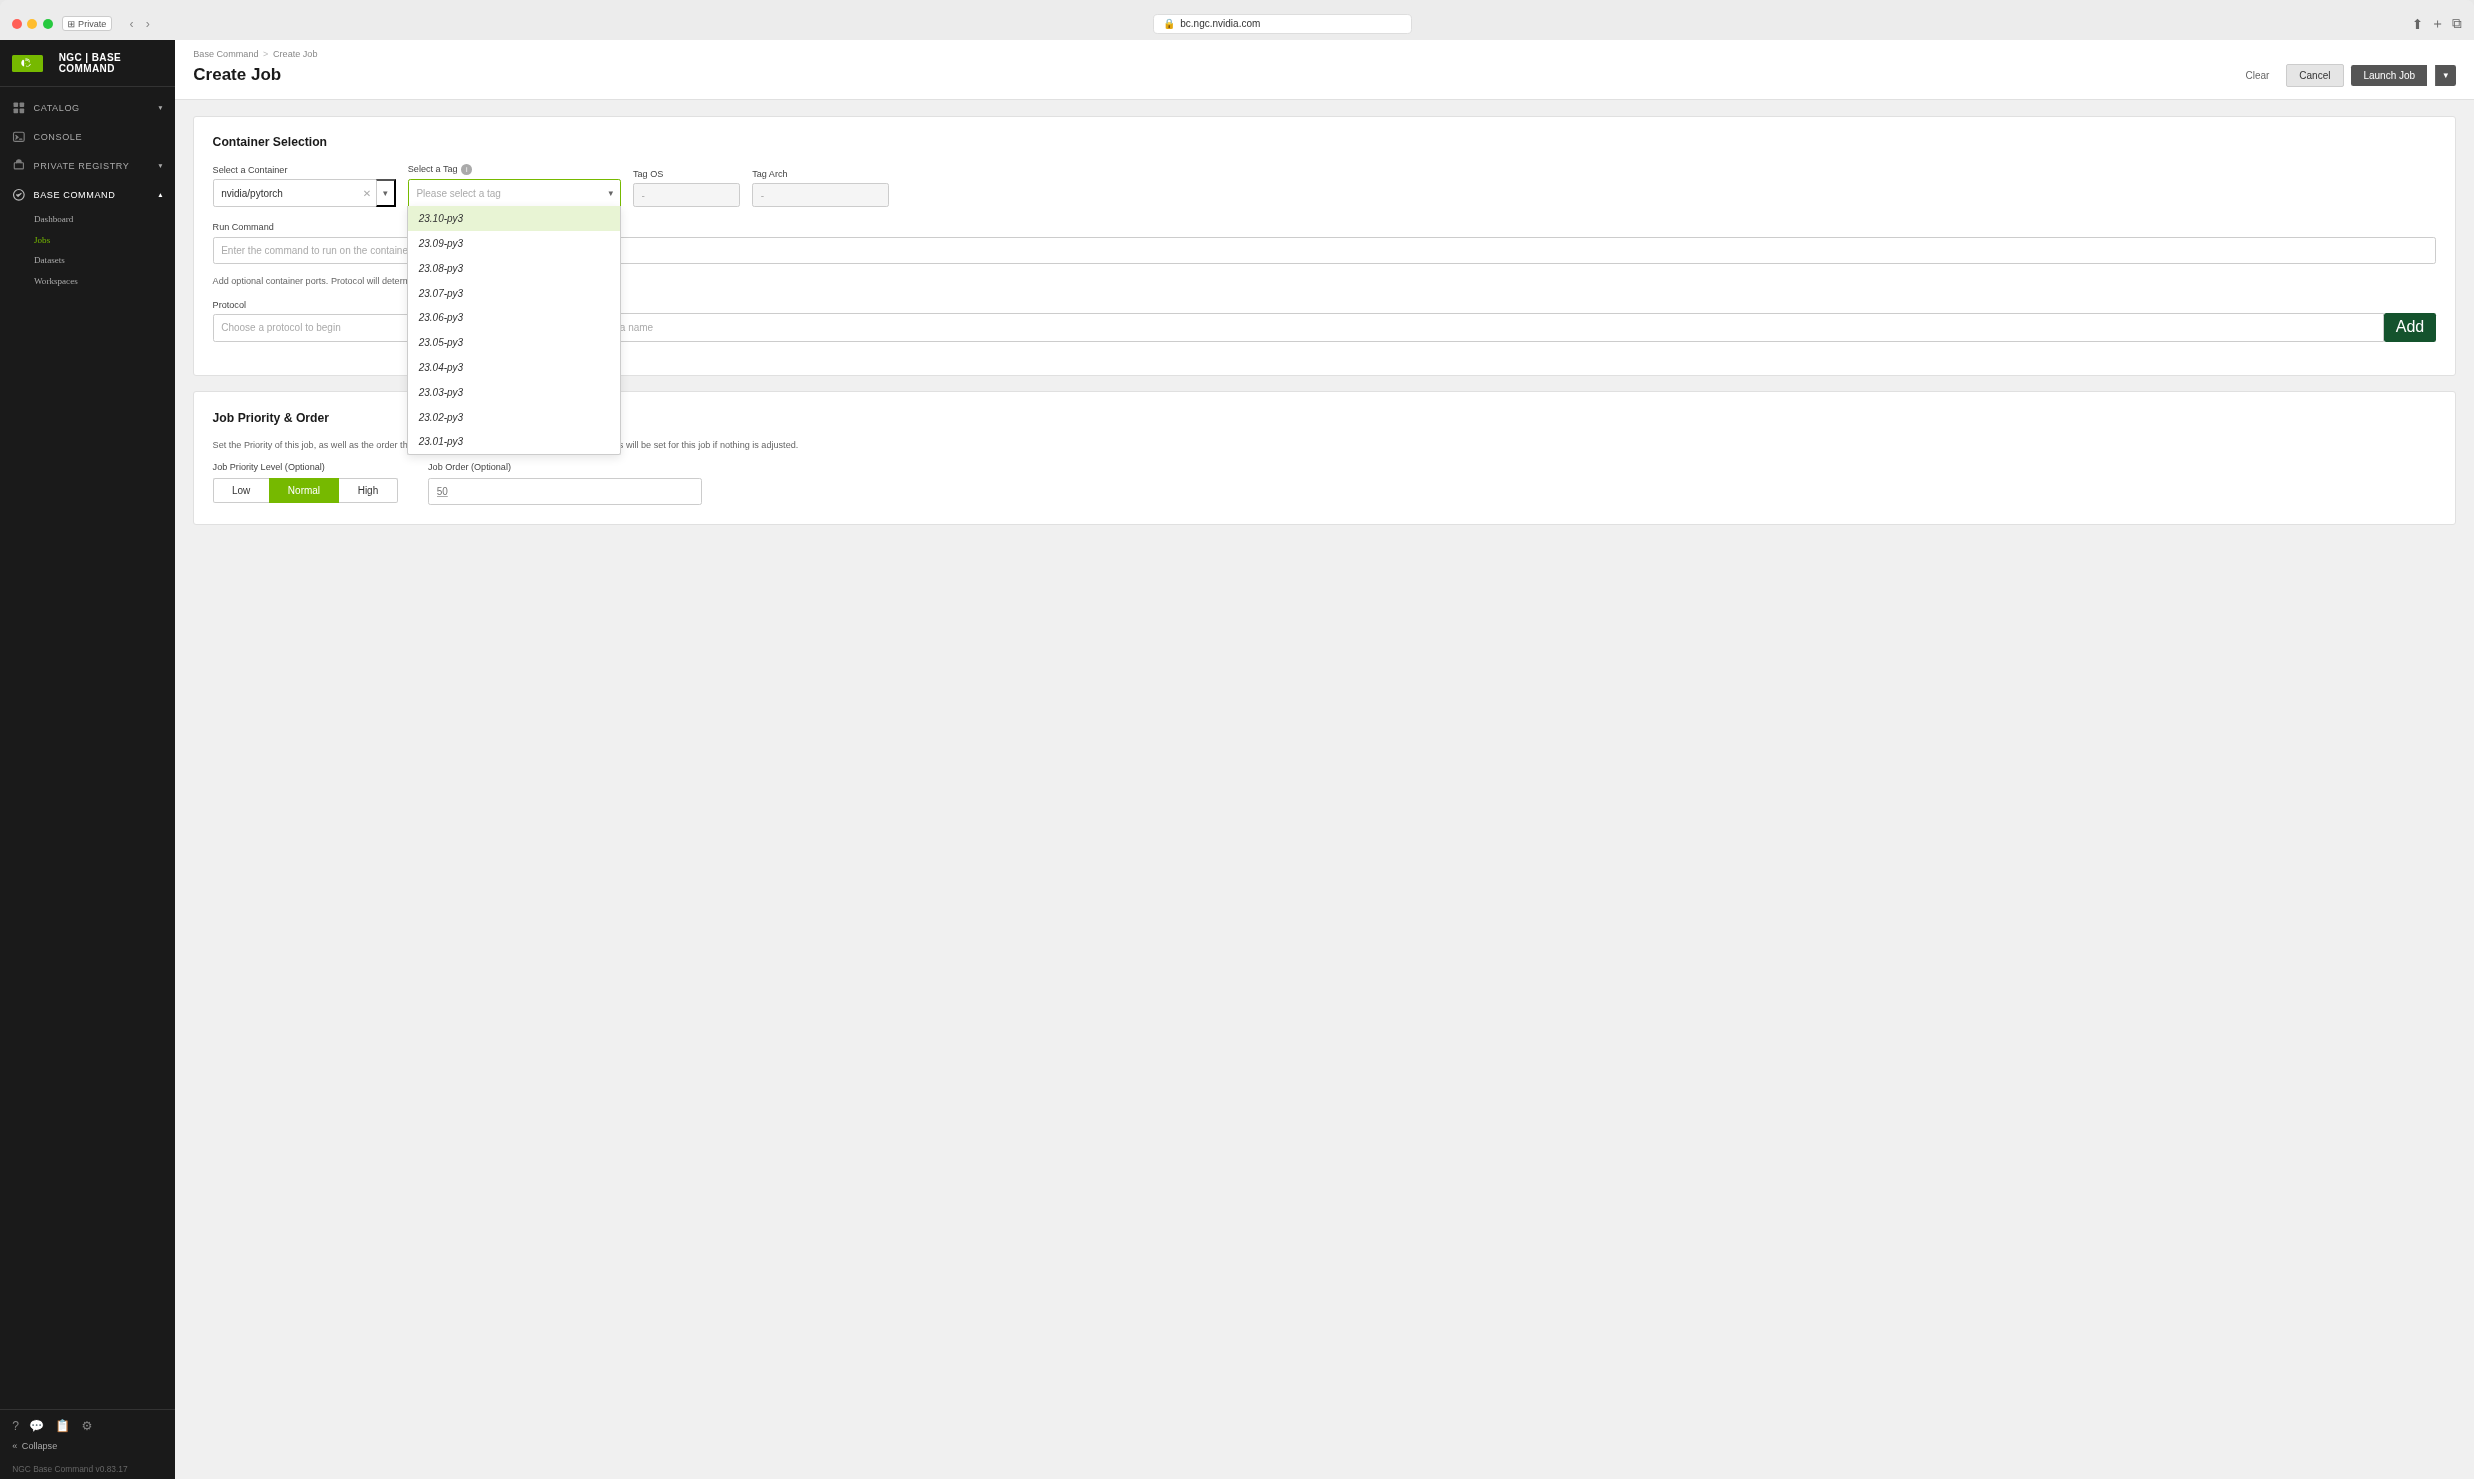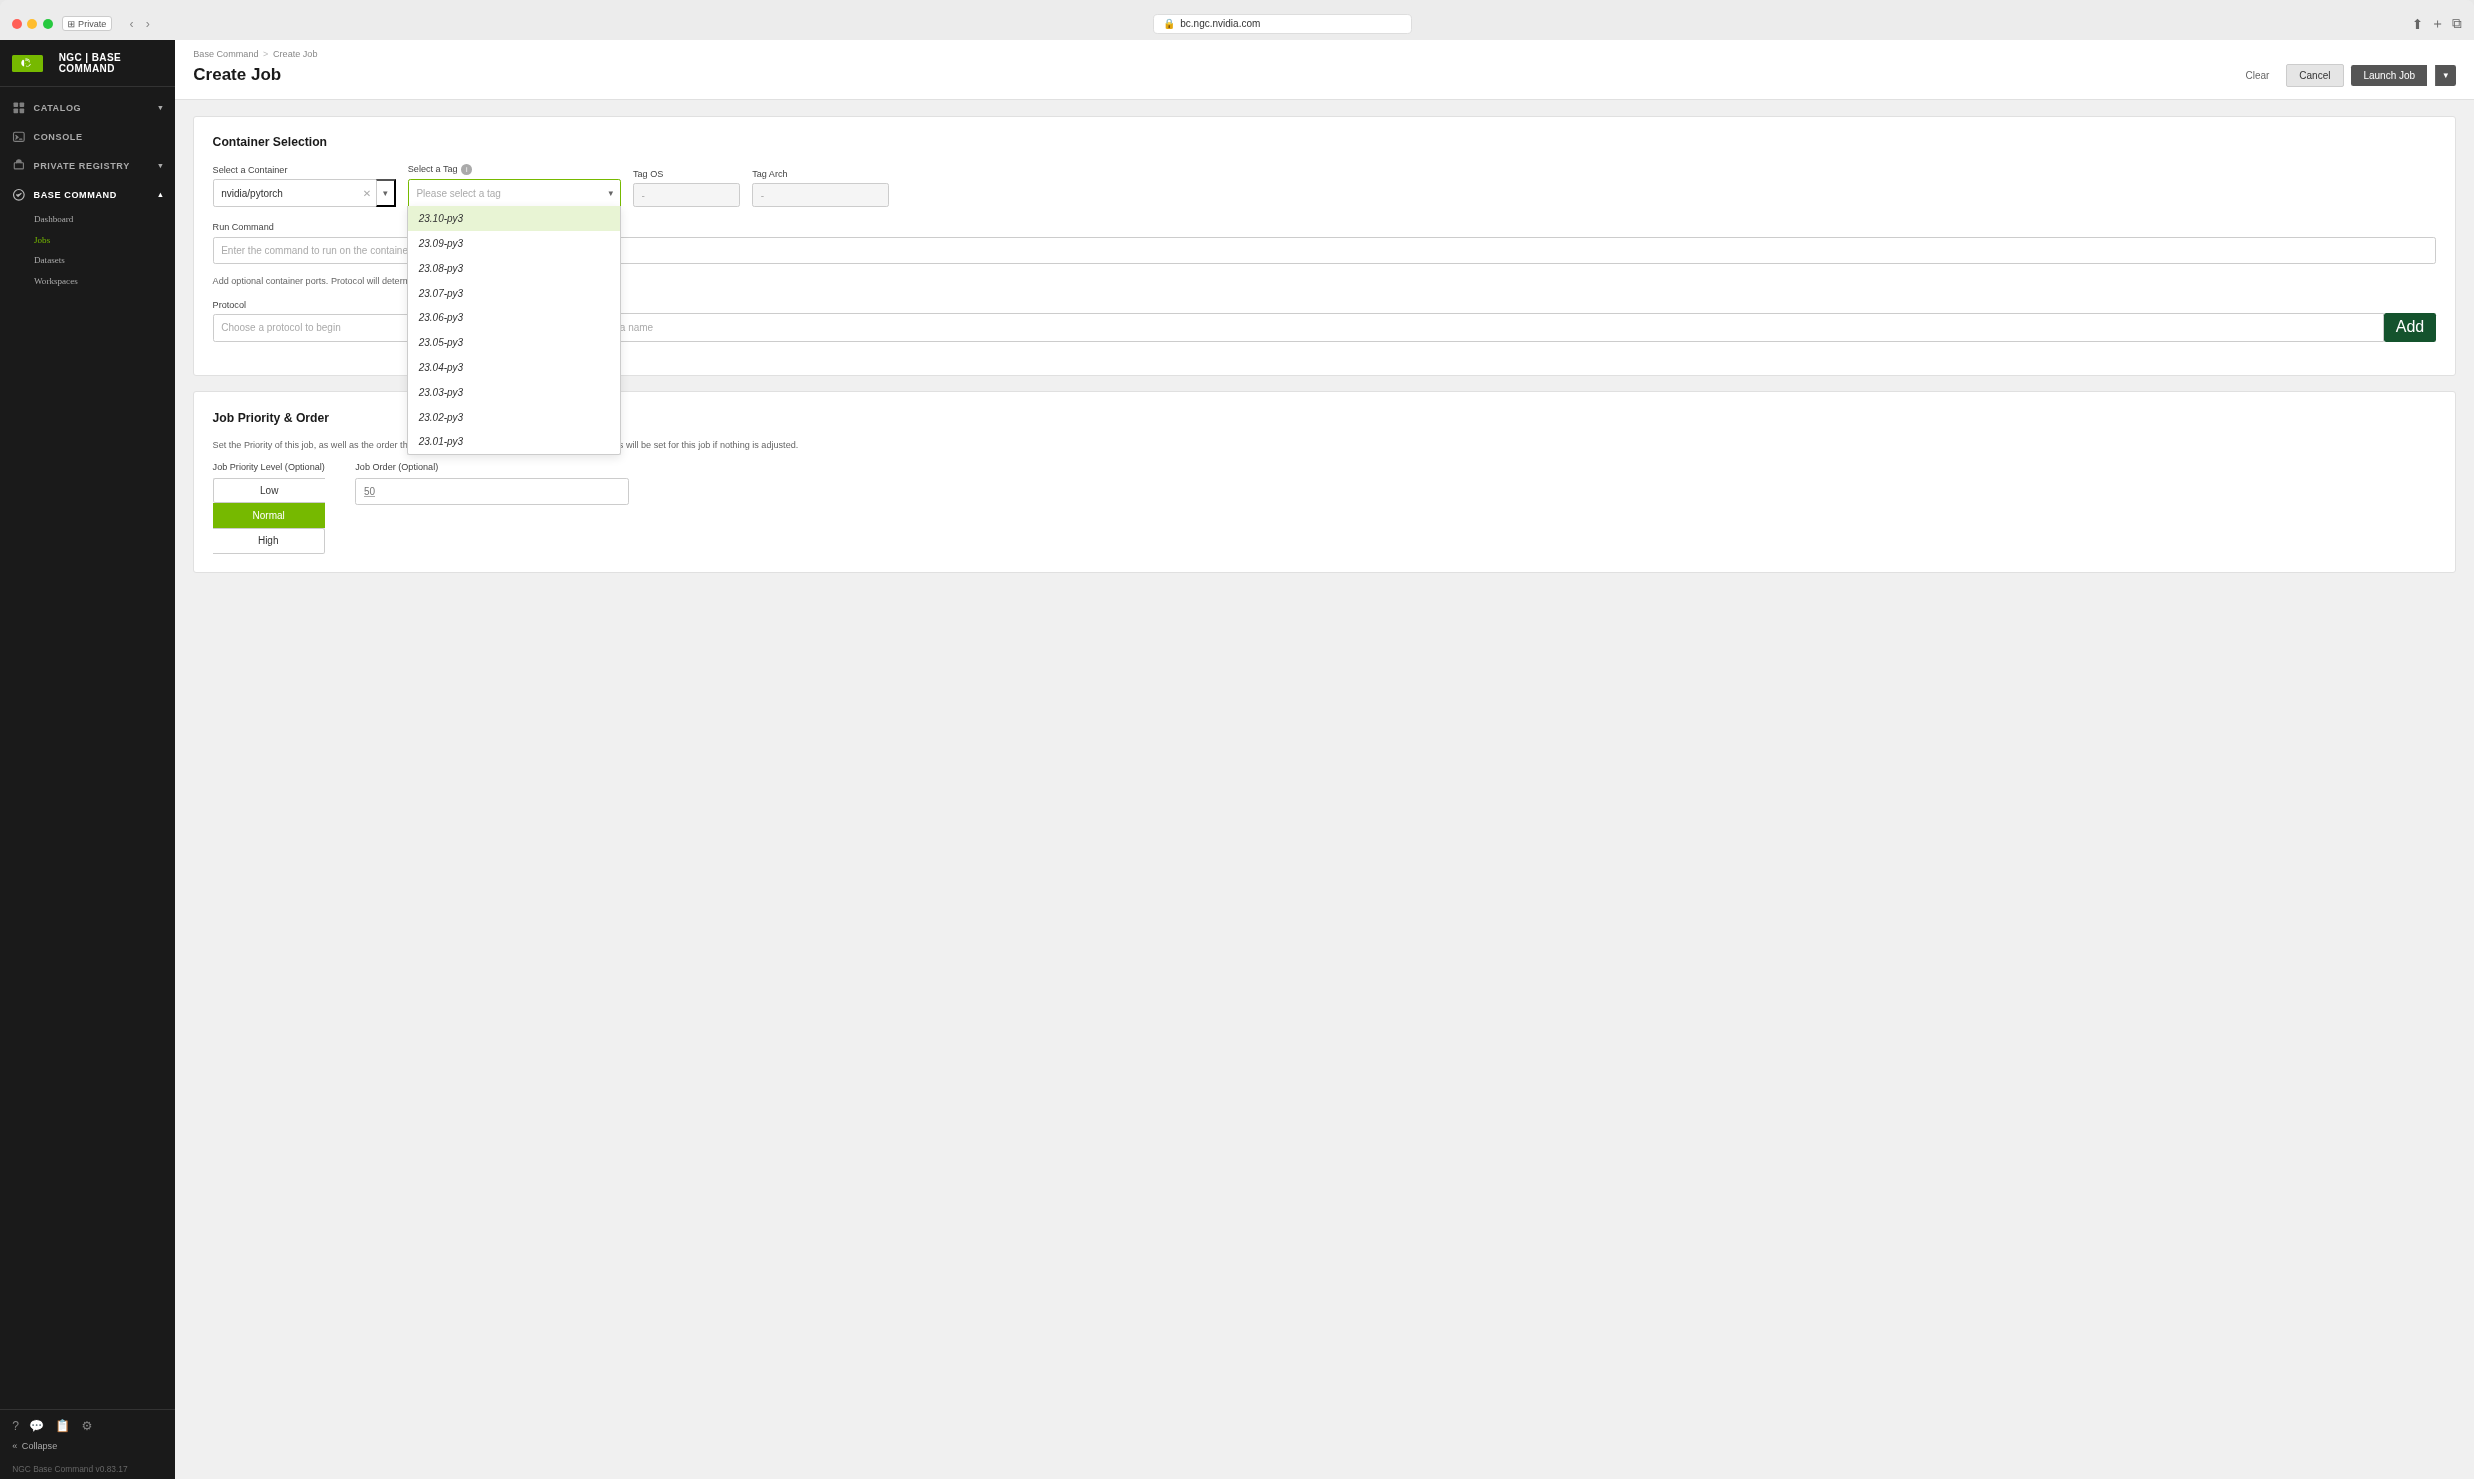--- a/index.html
+++ b/index.html
@@ -32,21 +32,21 @@
     .app { display: flex; height: calc(100vh - 40px); min-height: 533px; }
 
     
     .sidebar { width: 175px; background: #1a1a1a; color: #ccc; display: flex; flex-direction: column; flex-shrink: 0; }
     .sidebar-logo { padding: 12.2px 12.2px; display: flex; align-items: center; gap: 16px; border-bottom: 0.8px solid #333; }
     .logo-nvidia { background: #76b900; padding: 2.3px 4.6px; border-radius: 1.5px; display: flex; align-items: center; }
     .logo-nvidia svg { width: 21.3px; height: 12.2px; }
     .logo-text { font-size: 10px; font-weight: 600; color: #fff; letter-spacing: 0.4px; }
     .sidebar-nav { flex: 1; padding: 6.1px 0; }
     .sidebar-section { padding: 0; }
-    .sidebar-item { display: flex; align-items: center; padding: 7.6px 12.2px; cursor: pointer; color: #aaa; font-size: 9.1px; font-weight: 700; letter-spacing: 0.6px; text-transform: uppercase; gap: 7.6px; }
+    .sidebar-item { display: flex; align-items: center; padding: 7.6px 12.2px; cursor: pointer; color: #aaa; font-size: 9.1px; font-weight: 400; letter-spacing: 0.6px; text-transform: uppercase; gap: 7.6px; }
     .sidebar-item.active { background: #1a1a1a; color: #fff; }
     .sidebar-item-icon { width: 13.7px; height: 13.7px; opacity: 0.7; }
     .sidebar-item-chevron { margin-left: auto; font-size: 7.6px; }
     .sidebar-sub { padding-left: 34px; font-family: Liberation Serif, serif; }
     .sidebar-sub-item { display: block; padding: 5.3px 12.2px 5.3px 0; font-size: 9.1px; color: #aaa; cursor: pointer; text-decoration: none; }
     .sidebar-sub-item.active { color: #76b900; }
     .sidebar-bottom { padding: 9.1px 12.2px; border-top: 0.8px solid #333; }
     .sidebar-bottom-icons { display: flex; gap: 10.7px; align-items: center; margin-bottom: 7.6px; }
     .sidebar-bottom-icon { color: #888; font-size: 12.2px; cursor: pointer; }
     .collapse-btn { display: flex; align-items: center; gap: 4.6px; color: #aaa; font-size: 9.1px; cursor: pointer; }
@@ -112,21 +112,21 @@
     
     .protocol-wrapper { position: relative; width: 213px; }
     .protocol-select { border: 0.8px solid #ccc; border-radius: 2.3px; padding: 5.3px 27.4px 5.3px 7.6px; font-size: 10px; color: #aaa; background: #fff; width: 100%; height: 27.4px; outline: none; }
     .protocol-arrow { position: absolute; right: 7.6px; top: 50%; transform: translateY(-50%); color: #666; font-size: 9.1px; }
     .name-input { flex: 1; }
     .btn-add { background: #14532d; border: none; color: #fff; font-size: 16px; cursor: pointer; padding: 5.3px 12.2px; border-radius: 2.3px; white-space: nowrap; }
 
     
     .priority-row { display: flex; gap: 30.5px; align-items: flex-start; }
     .priority-group { display: flex; flex-direction: column; gap: 6.1px; }
-    .priority-buttons { display: flex; gap: 0; flex-direction: column; }
+    .priority-buttons { display: flex; gap: 0; }
     .priority-btn { background: #fff; border: 0.8px solid #ccc; color: #333; font-size: 10px; cursor: pointer; padding: 6.1px 18.3px; font-weight: 500; }
     .priority-btn:first-child { border-radius: 2.3px 0 0 2.3px; border-right: none; }
     .priority-btn:last-child { border-radius: 0 2.3px 2.3px 0; border-left: none; }
     .priority-btn.active { background: #76b900; border-color: #76b900; color: #fff; }
     .order-input { border: 0.8px solid #ccc; border-radius: 2.3px; padding: 5.3px 7.6px; font-size: 10px; color: #aaa; background: #fff; width: 274px; height: 27.4px; outline: none; text-decoration: underline; }
   </style>
 </head>
 <body>
 
 <div class="browser-chrome">

